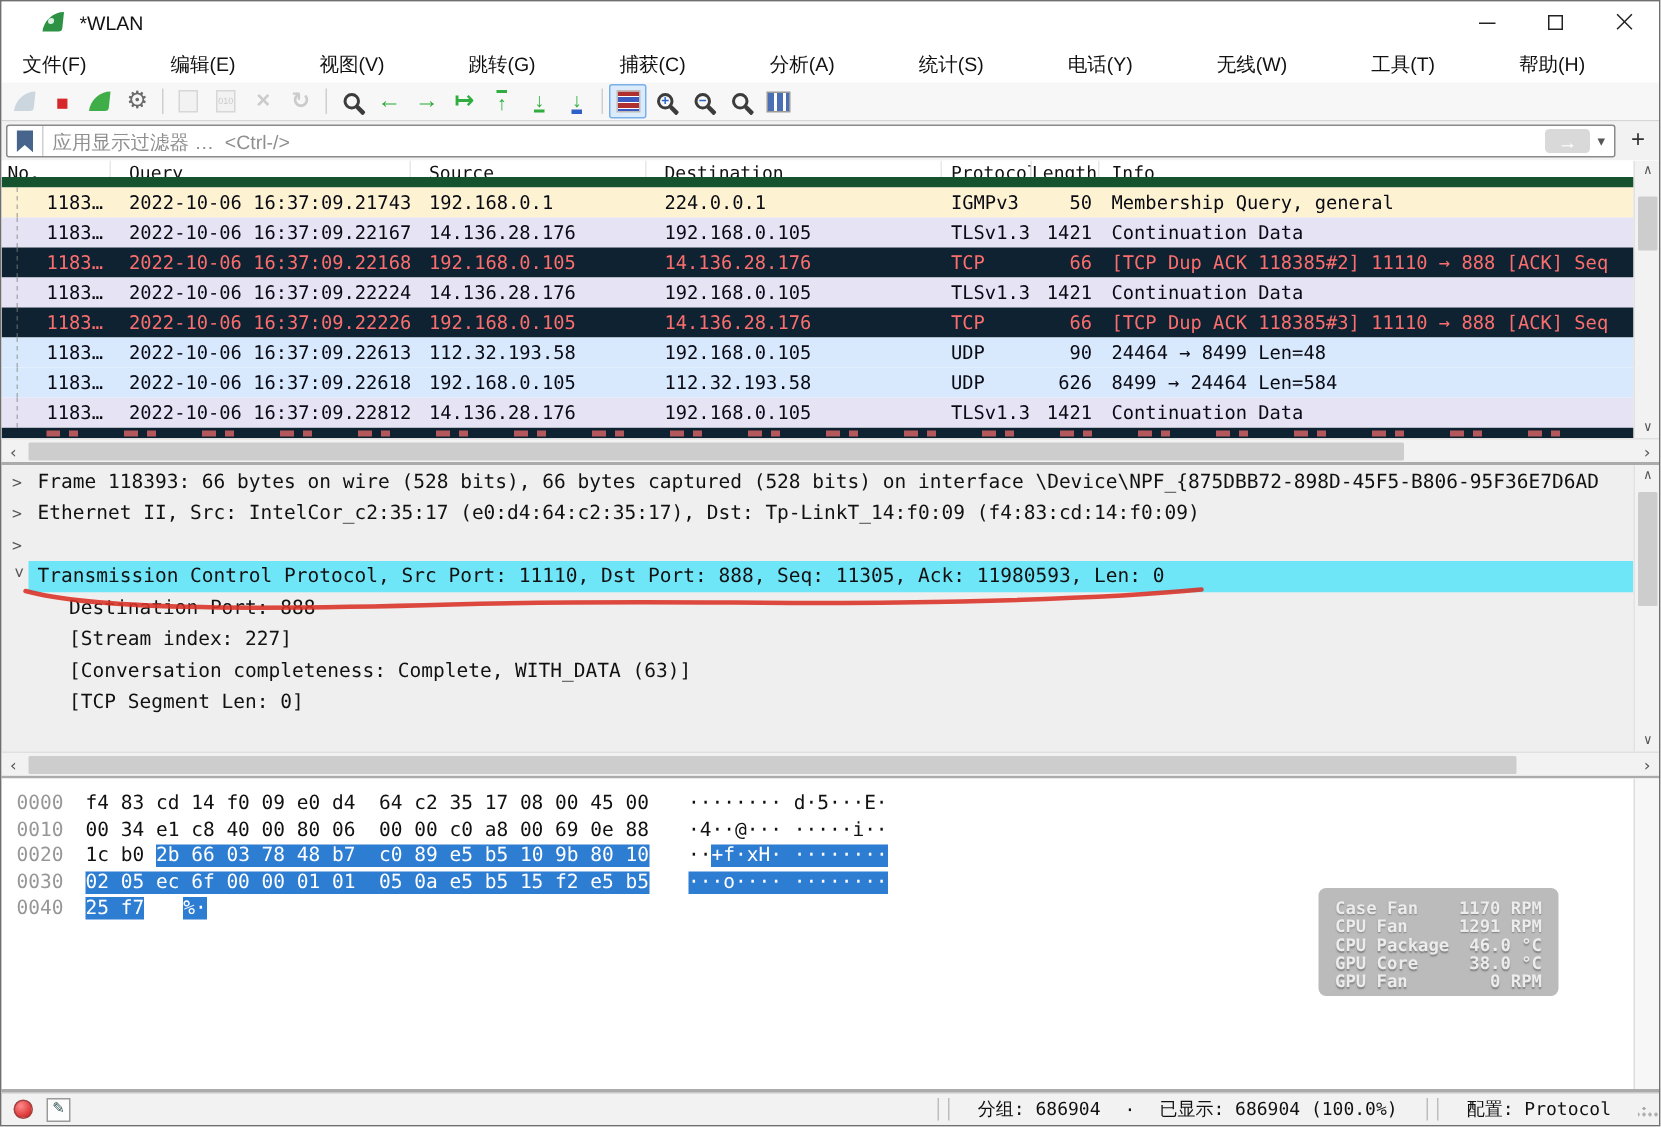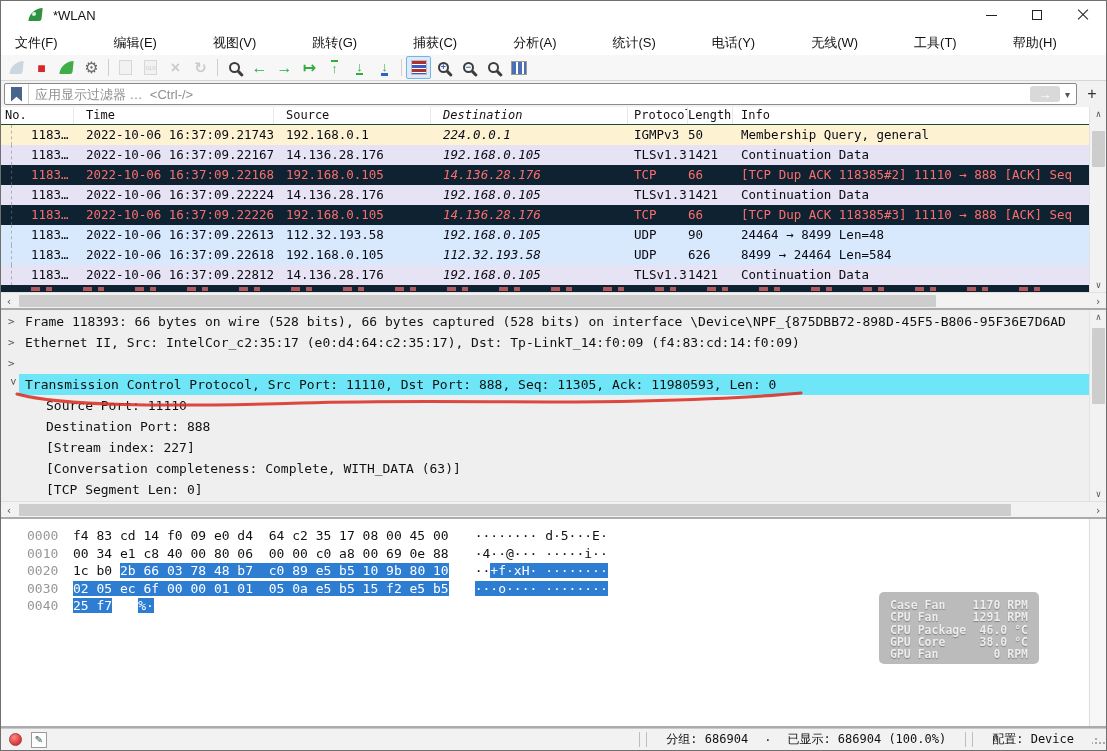--- a/index.html
+++ b/index.html
@@ -69,31 +69,31 @@
   .finput{flex:1;border:0;outline:none;height:18px;font-size:13px;padding-left:6px;background:transparent;
           font-family:"Liberation Sans","DejaVu Sans",sans-serif;color:#111;}
   .finput::placeholder{color:#8f8f8f;}
   .fapply{width:30px;height:16px;background:#d9d9d9;border-radius:3px;display:flex;align-items:center;justify-content:center;margin-right:3px;}
   .fapply .fa{color:#fff;font-weight:bold;font-size:13px;line-height:1;}
   .fcaret{color:#555;font-size:10px;margin:0 6px 0 2px;}
   .fplus{width:22px;text-align:center;font-size:16px;color:#333;margin-left:4px;}
 
   
   .plist{position:relative;flex:0 0 201px;background:#fff;overflow:hidden;font-size:12.5px;}
-  .plheader{height:18px;display:flex;border-bottom:1px solid #14532d;background:#fff;}
+  .plheader{height:18px;display:flex;border-bottom:7px solid #14532d;background:#fff;}
   .phc{border-right:1px solid #e8e8e8;white-space:nowrap;overflow:hidden;font-size:12px;line-height:17px;}
   .prow{height:20px;display:flex;position:relative;}
   .prow::before{content:"";position:absolute;left:10px;top:0;bottom:0;border-left:1px dashed rgba(130,130,130,.55);}
   .pc{white-space:nowrap;overflow:hidden;line-height:20px;}
   .c0{width:73px;flex:0 0 73px;padding-left:30px;}
   .c1{width:200px;flex:0 0 200px;padding-left:12px;}
   .c2{width:157px;flex:0 0 157px;padding-left:12px;}
-  .c3{width:197px;flex:0 0 197px;padding-left:12px;font-style:italic;}
+  .c3{width:197px;flex:0 0 197px;padding-left:12px;}
   .c4{width:60px;flex:0 0 60px;padding-left:6px;}
-  .c5{width:45px;flex:0 0 45px;padding-right:5px;}
+  .c5{width:45px;flex:0 0 45px;text-align:right;padding-right:5px;}
   .c6{flex:1;padding-left:8px;}
   .phc.c0{padding-left:4px;}
   .st-igmp{background:var(--igmp-bg);color:#0a0a14;}
   .st-tls{background:var(--tls-bg);color:#0a0a14;}
   .st-udp{background:var(--udp-bg);color:#0a0a14;}
   .st-bad{background:var(--bad-bg);color:var(--bad-fg);}
   .partialrow{height:7px;background:var(--bad-bg);overflow:hidden;}
   .pnoise{height:4px;margin:2px 60px 0 30px;
     background:repeating-linear-gradient(90deg,rgba(251,110,110,.7) 0 9px,transparent 9px 15px,rgba(251,110,110,.7) 15px 21px,transparent 21px 52px);}
 
@@ -113,21 +113,21 @@
   .dline{height:21px;line-height:21px;white-space:nowrap;overflow:hidden;position:relative;padding-left:24px;}
   .dline.ind{padding-left:45px;}
   .dline .exp{position:absolute;left:7px;top:0;width:14px;color:#555;font-size:11px;}
   .dline .exp.open{transform:rotate(90deg) translate(1px,2px);transform-origin:center;display:inline-block;position:absolute;}
   .dline.sel::before{content:"";position:absolute;left:18px;right:0;top:0;bottom:0;background:var(--cyan);}
   .dline span{position:relative;}
   .annot{position:absolute;left:0;top:0;pointer-events:none;}
 
   
   .bpane{position:relative;flex:0 0 207px;background:#fff;overflow:hidden;font-size:13px;}
-  .brows{position:absolute;left:16px;top:8px;}
+  .brows{position:absolute;left:0;top:8px;}
   .brow{height:17.6px;line-height:17.6px;white-space:pre;display:flex;}
   .boff{color:#979797;width:36px;margin-left:10px;flex:0 0 36px;}
   .bhex{margin-left:10px;white-space:pre;}
   .basc{margin-left:26px;white-space:pre;}
   .bsel{background:var(--sel-blue);color:#fff;}
   .btrack{position:absolute;right:0;top:0;bottom:0;width:17px;background:#f7f7f7;border-left:1px solid #ddd;}
 
   
   .osd{position:absolute;left:878px;top:73px;width:160px;height:72px;background:rgba(145,145,145,.62);
        border-radius:5px;padding:7px 11px 0 11px;color:#ececec;font-size:11.5px;font-weight:bold;
@@ -272,21 +272,21 @@
           <span class="fa">→</span>
         </span>
       <span class="fcaret">▾</span>
     </div>
     <span class="fplus">+</span>
   </div>
 
   <div class="plist mono">
     <div class="plheader" id="plheader">
         <span class="phc c0">No.</span>
-        <span class="phc c1">Time</span>
+        <span class="phc c1">Query</span>
         <span class="phc c2">Source</span>
         <span class="phc c3">Destination</span>
         <span class="phc c4">Protocol</span>
         <span class="phc c5">Length</span>
         <span class="phc c6">Info</span>
       </div>
     <div id="plrows">
         <div class="prow st-igmp">
           <span class="pc c0">1183…</span>
           <span class="pc c1">2022-10-06 16:37:09.217432</span>
@@ -376,21 +376,20 @@
   </div>
 
   <div class="split"></div>
 
   <div class="dpane mono">
     <div class="dlines" id="dlines">
         <div class="dline"><span class="exp">&gt;</span><span>Frame 118393: 66 bytes on wire (528 bits), 66 bytes captured (528 bits) on interface \Device\NPF_{875DBB72-898D-45F5-B806-95F36E7D6AD</span></div>
         <div class="dline"><span class="exp">&gt;</span><span>Ethernet II, Src: IntelCor_c2:35:17 (e0:d4:64:c2:35:17), Dst: Tp-LinkT_14:f0:09 (f4:83:cd:14:f0:09)</span></div>
         <div class="dline"><span class="exp">&gt;</span></div>
         <div class="dline sel"><span class="exp open">&gt;</span><span>Transmission Control Protocol, Src Port: 11110, Dst Port: 888, Seq: 11305, Ack: 11980593, Len: 0</span></div>
-        <div class="dline ind"><span>Source Port: 11110</span></div>
         <div class="dline ind"><span>Destination Port: 888</span></div>
         <div class="dline ind"><span>[Stream index: 227]</span></div>
         <div class="dline ind"><span>[Conversation completeness: Complete, WITH_DATA (63)]</span></div>
         <div class="dline ind"><span>[TCP Segment Len: 0]</span></div>
       </div>
     <svg class="annot" width="1090" height="191" viewBox="0 0 1090 191">
       <path d="M16,84 C60,96 160,97 300,93 C440,89 520,94 640,91 C720,89 770,86 800,83" fill="none" stroke="#d93025" stroke-width="3" stroke-linecap="round" opacity="0.88"></path>
     </svg>
     <div class="vscroll" style="bottom:16px;">
       <span class="sarrv" style="top:0;">∧</span>
@@ -447,18 +446,18 @@
         <span>✎</span>
       </span>
     <span class="sright mono">
       <span class="sdiv"></span>
         <span class="sdiv"></span>
       <span class="sitem">分组: 686904</span>
       <span>·</span>
       <span class="sitem">已显示: 686904 (100.0%)</span>
       <span class="sdiv"></span>
         <span class="sdiv"></span>
-      <span class="sitem">配置: Device</span>
+      <span class="sitem">配置: Protocol</span>
       <span class="grip"></span>
     </span>
   </div>
 
 </div>
 
 </body></html>

